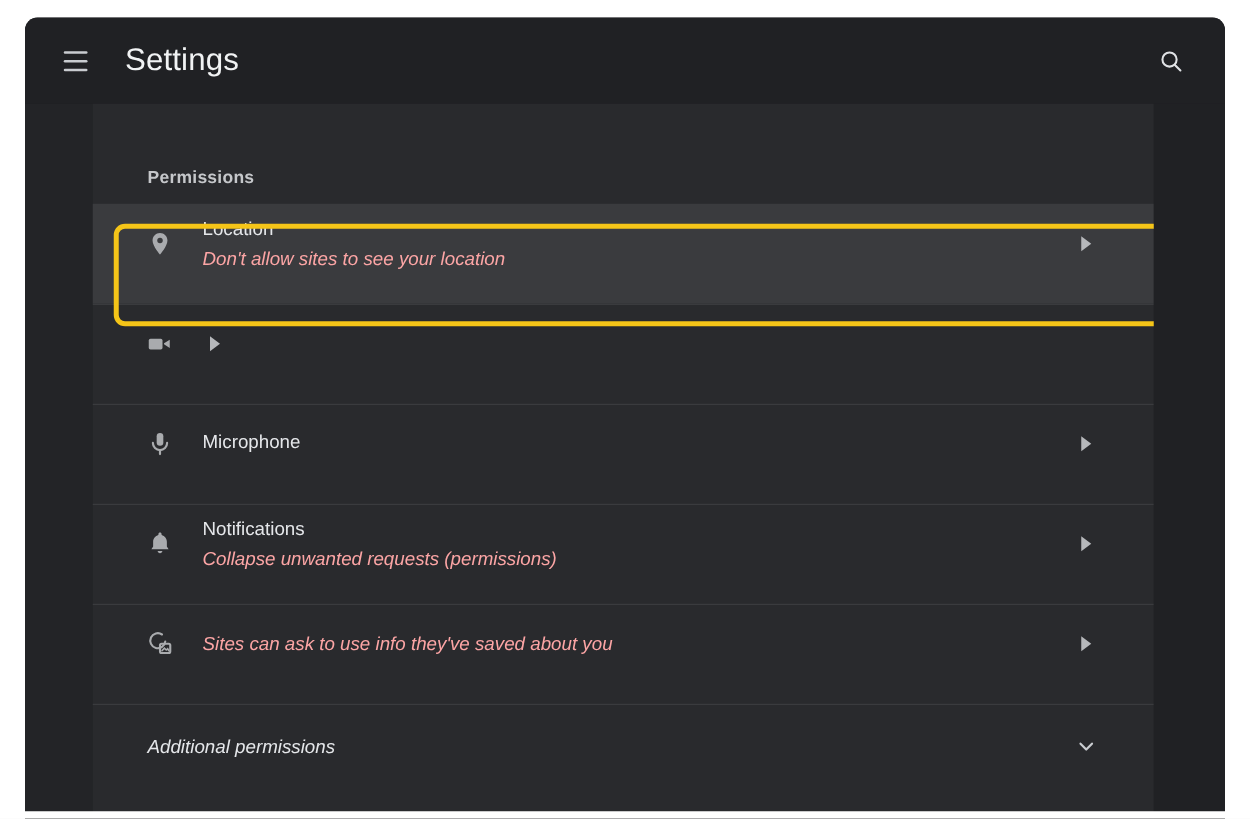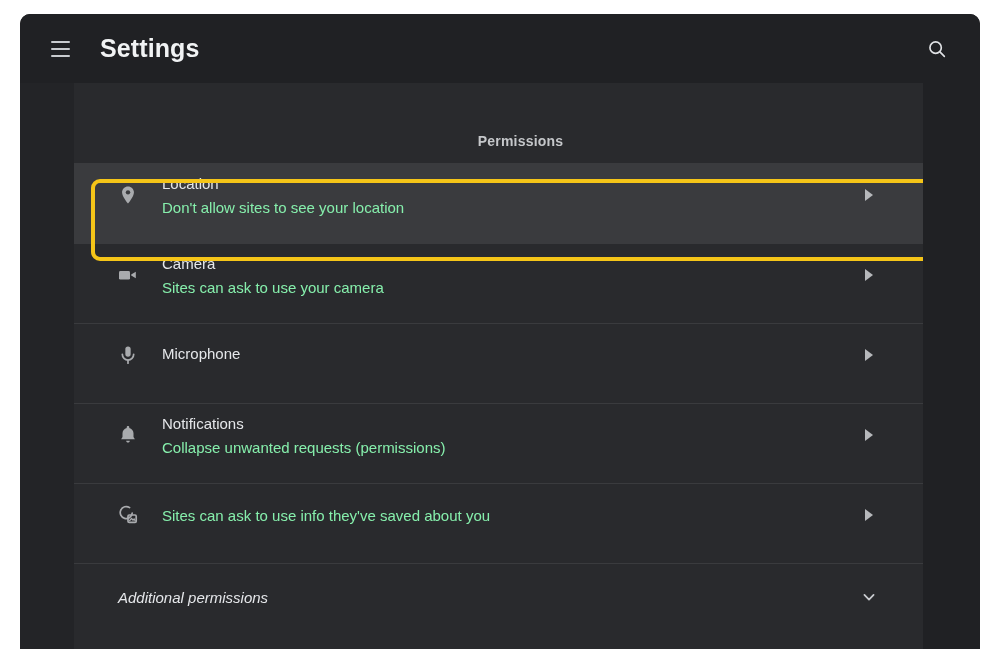--- a/index.html
+++ b/index.html
@@ -64,21 +64,21 @@
     display: block;
     width: 19px;
     height: 2px;
     background: #c9ccd0;
     border-radius: 1px;
   }
 
   #app-title {
     color: #f1f3f4;
     font-size: 25px;
-    font-weight: bold;
+    font-weight: normal;
     letter-spacing: 0.1px;
     margin-left: 18px;
     white-space: nowrap;
     flex: 1 1 auto;
   }
 
   .search-btn {
     width: 42px;
     height: 42px;
     display: flex;
@@ -129,21 +129,20 @@
     background: #292a2d;
     overflow: hidden;
   }
 
   .section-title {
     color: #c5c7ca;
     font-size: 14px;
     font-weight: bold;
     padding: 50px 0 0 44px;
     letter-spacing: 0.2px;
-    text-align: center;
   }
 
   .rows {
     margin-top: 14px;
   }
 
   .perm-row {
     position: relative;
     display: flex;
     align-items: center;
@@ -177,23 +176,24 @@
     padding-left: 10px;
   }
 
   .perm-title {
     color: #e5e7ea;
     font-size: 15px;
     line-height: 21px;
     margin-bottom: 3px;
   }
   .perm-sub {
-    color: #86efac;
+    color: #fca5a5;
     font-size: 15px;
     line-height: 21px;
+    font-style: italic;
   }
 
   .perm-row .arrow-cell {
     width: 40px;
     flex: 0 0 40px;
     display: flex;
     align-items: center;
     justify-content: center;
   }
 
@@ -321,24 +321,20 @@
             </div>
           </div>
 
           <div class="perm-row">
             <div class="icon-cell">
               <svg width="24" height="24" viewBox="0 0 24 24" fill="#a9abae">
                 <rect x="3" y="8" width="11" height="8.6" rx="1.4"></rect>
                 <path d="M15.2 11.6l4.6-2.9v6.6l-4.6-2.9z"></path>
               </svg>
             </div>
-            <div class="text-cell">
-              <div class="perm-title">Camera</div>
-              <div class="perm-sub">Sites can ask to use your camera</div>
-            </div>
             <div class="arrow-cell">
               <div class="tri-right"></div>
             </div>
           </div>
 
           <div class="perm-row">
             <div class="icon-cell">
               <svg width="22" height="22" viewBox="0 0 24 24" fill="none" stroke="#a9abae" stroke-width="1.9" stroke-linecap="round">
                 <rect x="9.1" y="2.6" width="5.8" height="11.2" rx="2.9" fill="#a9abae" stroke="none"></rect>
                 <path d="M5.8 11.3c0 3.4 2.8 6.2 6.2 6.2s6.2-2.8 6.2-6.2"></path>

